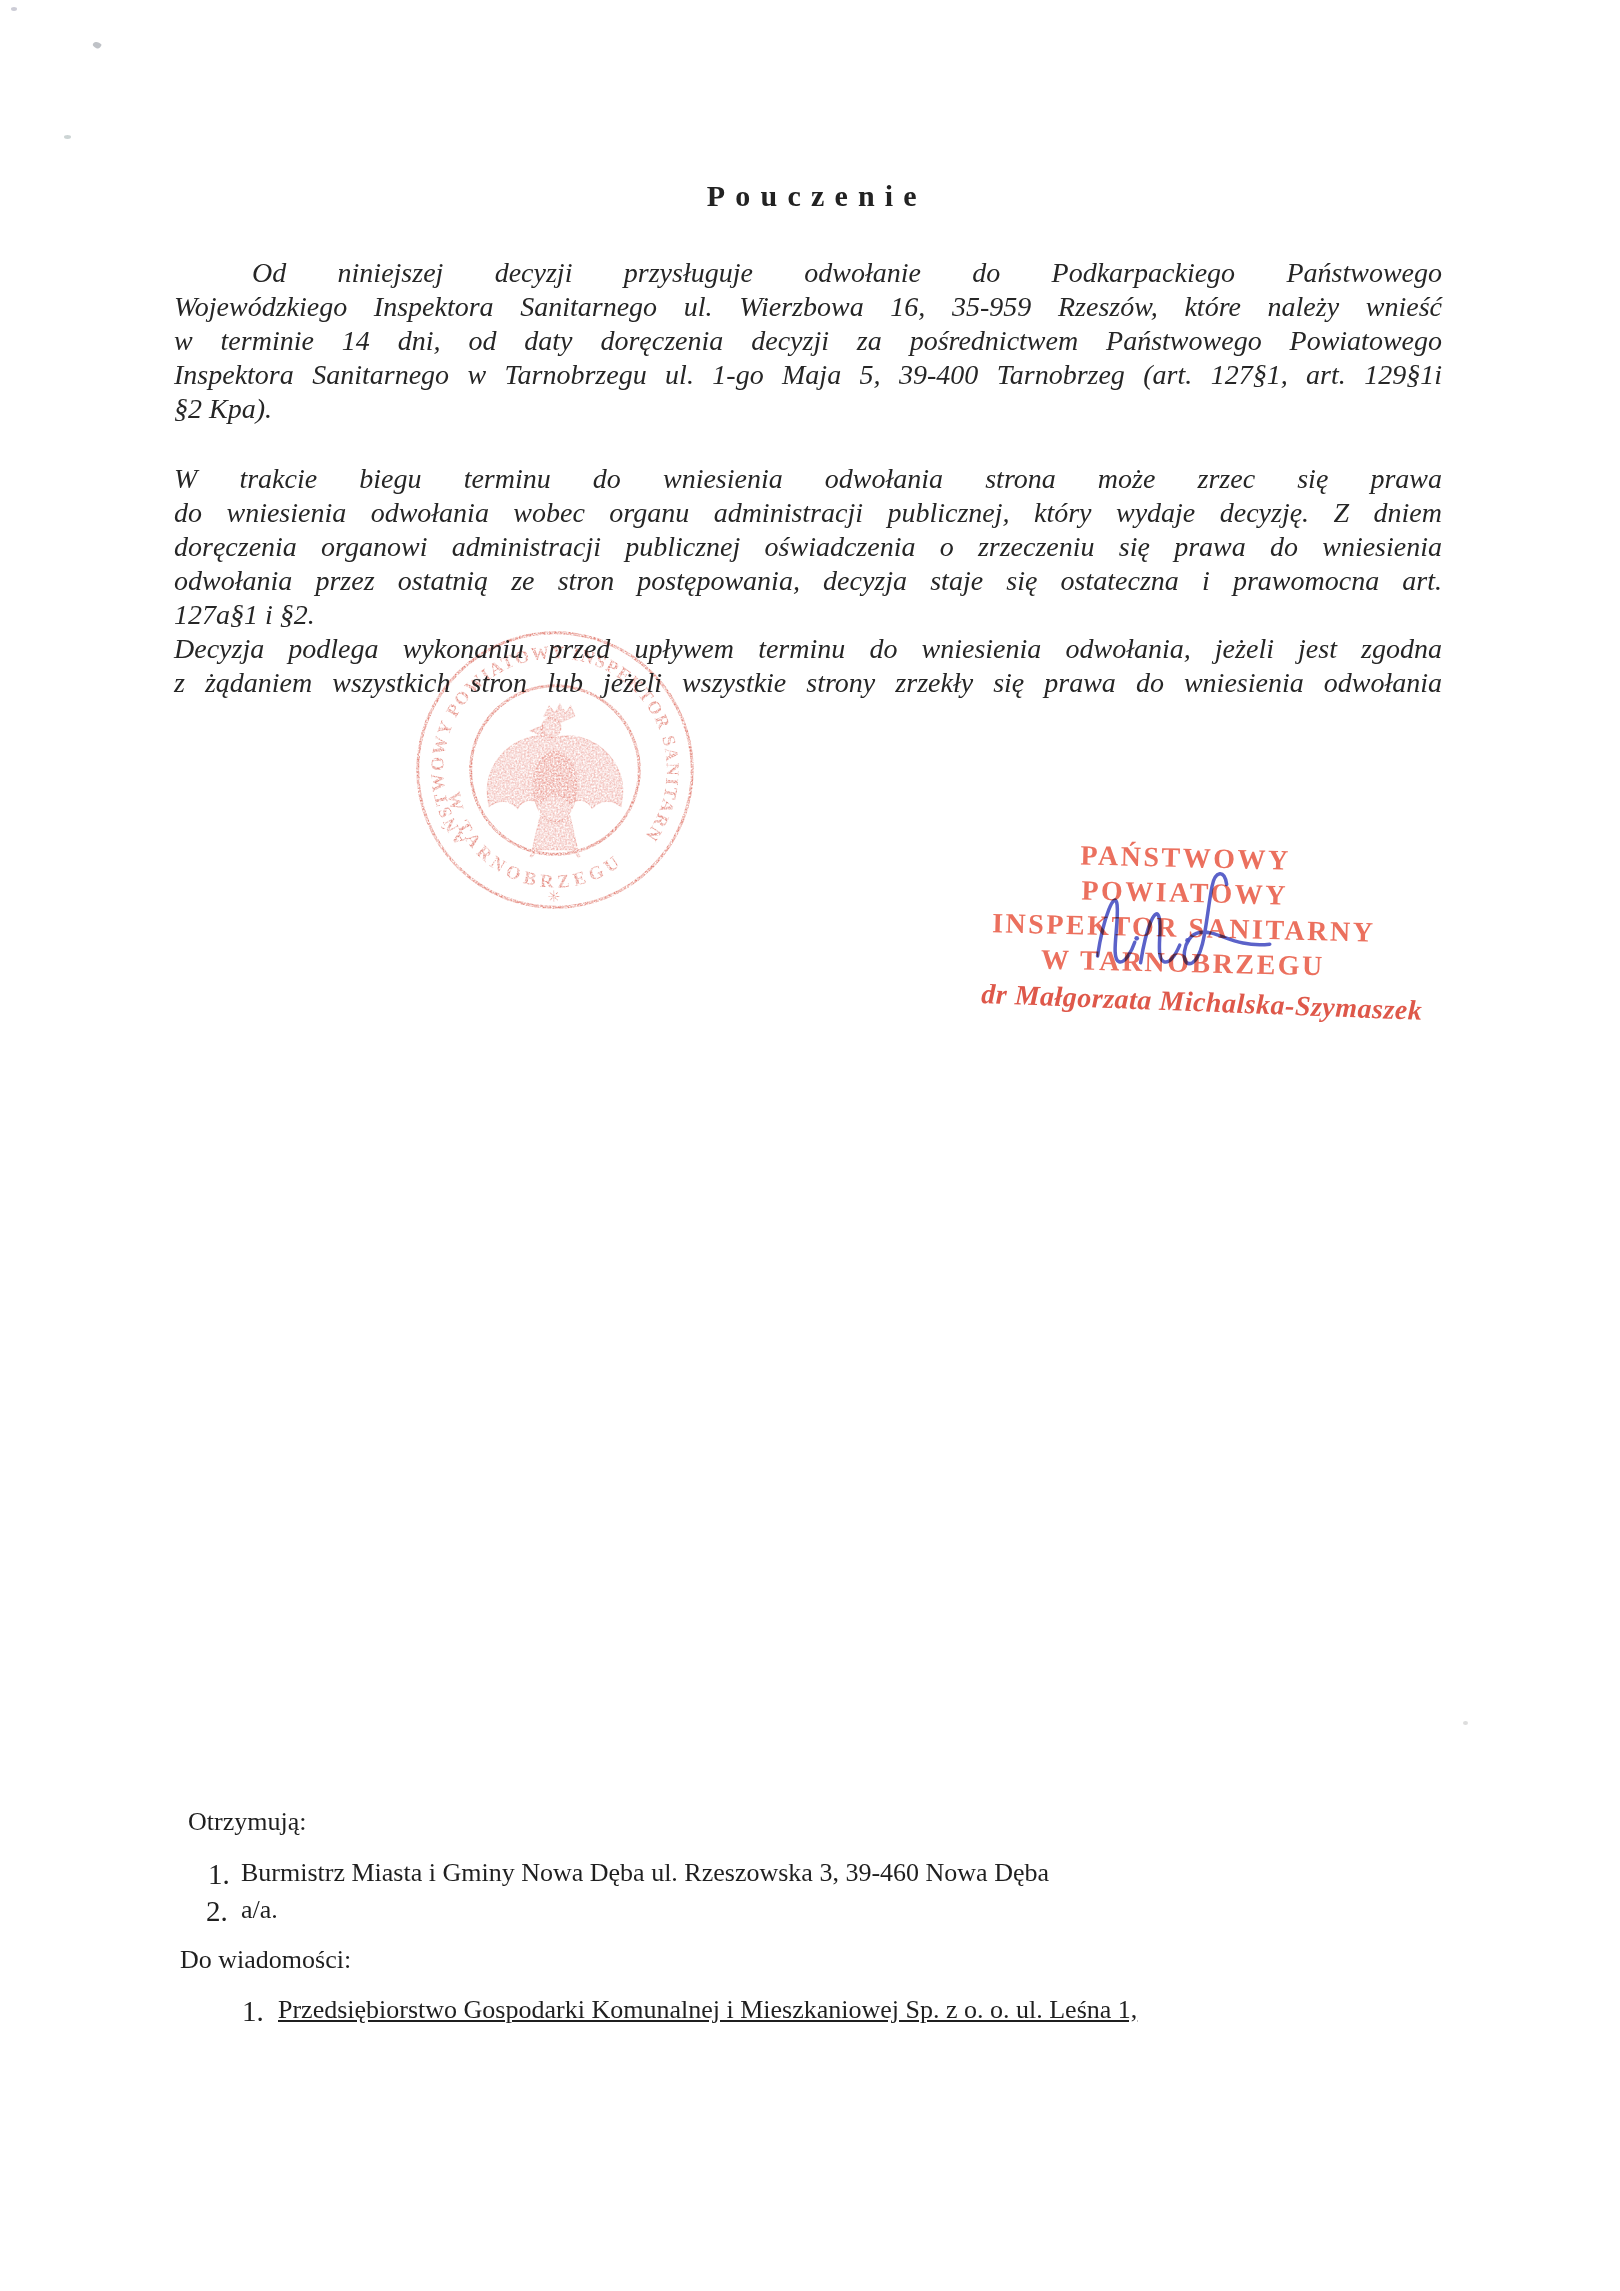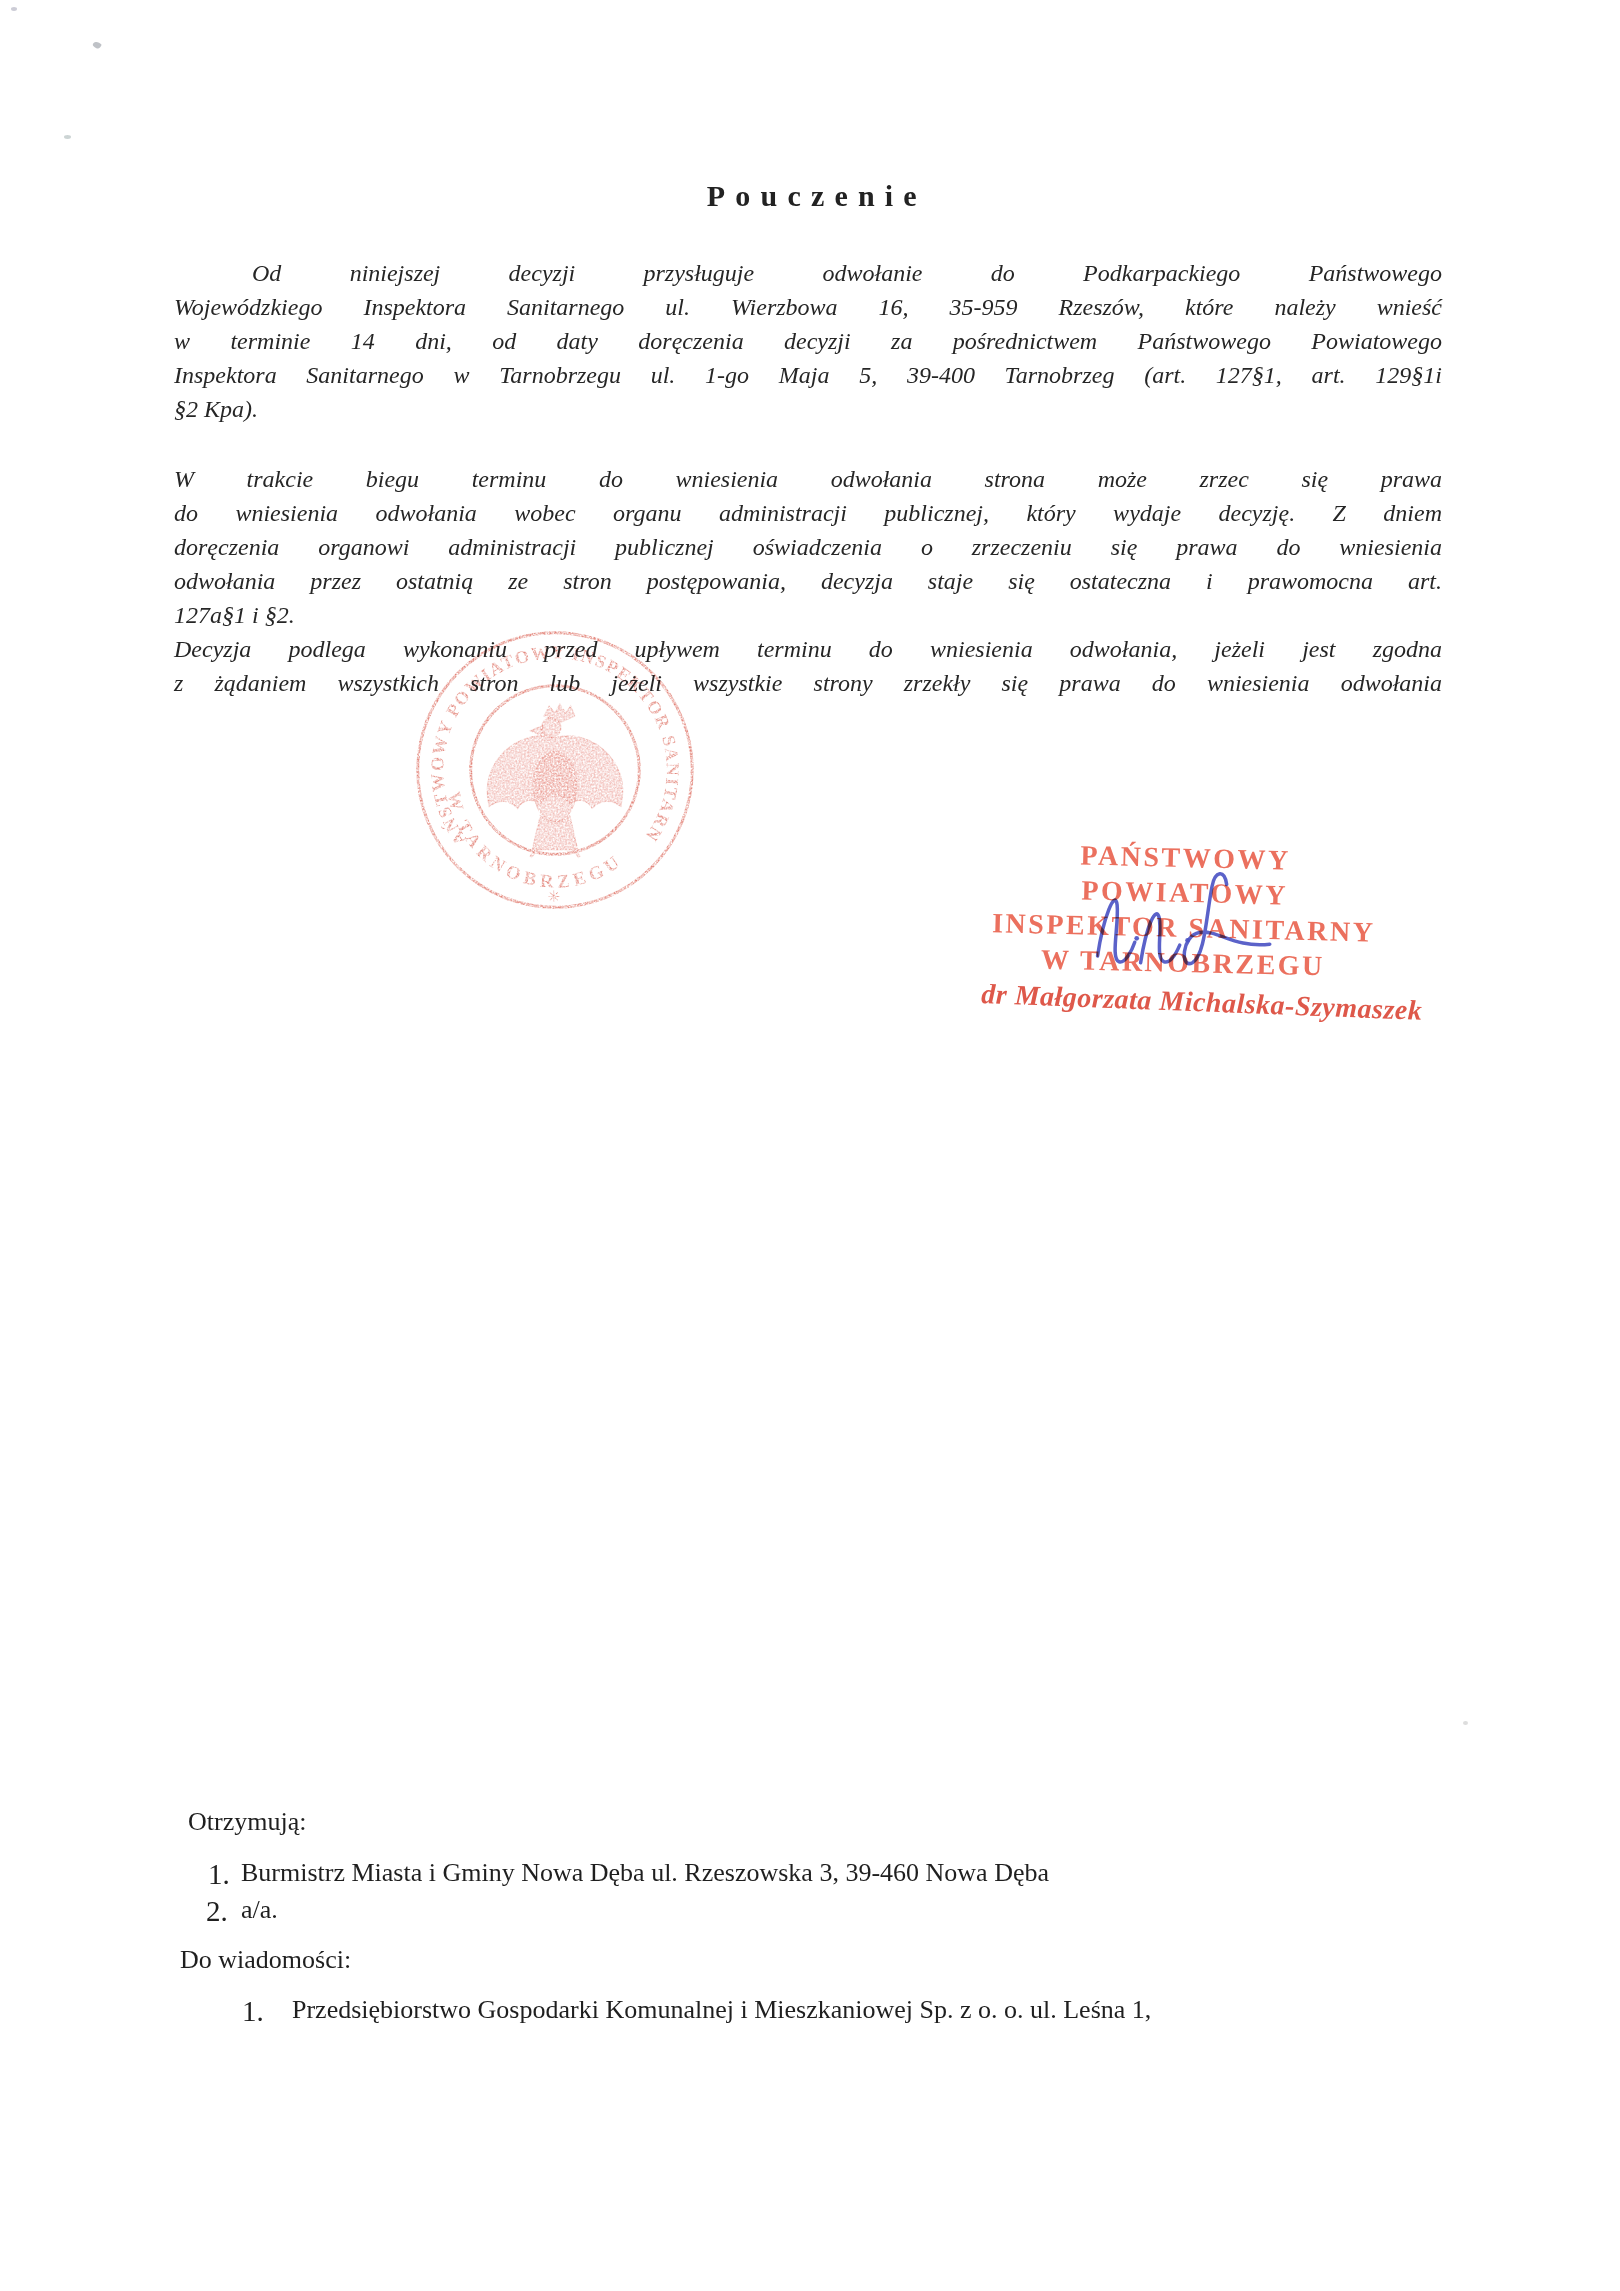--- a/index.html
+++ b/index.html
@@ -12,21 +12,21 @@
     overflow:hidden;
   }
   .doc-title{
     position:absolute;left:0;top:179px;width:100%;
     text-align:center;padding-left:13.7px;box-sizing:border-box;
     font-size:30px;font-weight:700;letter-spacing:0.34em;
     color:#222;
   }
   .para{
     position:absolute;left:174px;width:1268px;
-    font-style:italic;font-size:24px;color:#262626;
+    font-style:italic;font-size:28px;color:#262626;
   }
   .p1{top:256px;}
   .p2{top:462px;}
   .tline{
     height:34px;line-height:34px;white-space:normal;
     text-align:justify;text-align-last:justify;
   }
   .tline.indent{padding-left:78px;}
   .tline.last{text-align:right;text-align-last:left;}
   .round-stamp{
@@ -153,17 +153,17 @@
   <div class="signer-name">dr Małgorzata Michalska-Szymaszek</div>
 
   <div class="plain" style="left:188px;top:1807px;">Otrzymują:</div>
   <div class="list-number" style="left:208px;top:1858px;">1.</div>
   <div class="plain" style="left:241px;top:1858px;">Burmistrz Miasta i Gminy Nowa Dęba ul. Rzeszowska 3, 39-460 Nowa Dęba</div>
   <div class="list-number" style="left:206px;top:1895px;">2.</div>
   <div class="plain" style="left:241px;top:1895px;">a/a.</div>
 
   <div class="plain" style="left:180px;top:1945px;">Do wiadomości:</div>
   <div class="list-number" style="left:242px;top:1995px;">1.</div>
-  <div class="plain" style="left:292px;top:1995px;">Przedsiębiorstwo Gospodarki Komunalnej i Mieszkaniowej Sp. z o. o.  ul. Leśna 1,</div>
+  <div class="plain" style="left:278px;top:1995px;text-decoration:underline;">Przedsiębiorstwo Gospodarki Komunalnej i Mieszkaniowej Sp. z o. o.  ul. Leśna 1,</div>
   <div class="plain" style="left:236px;top:2030px;">39-460 Nowa Dęba.</div>
 
 </div>
 
 
 </body></html>

